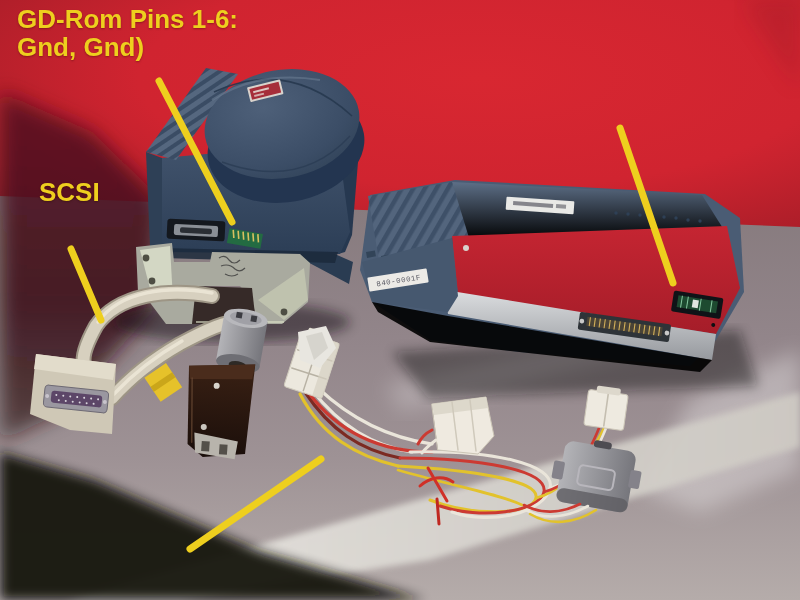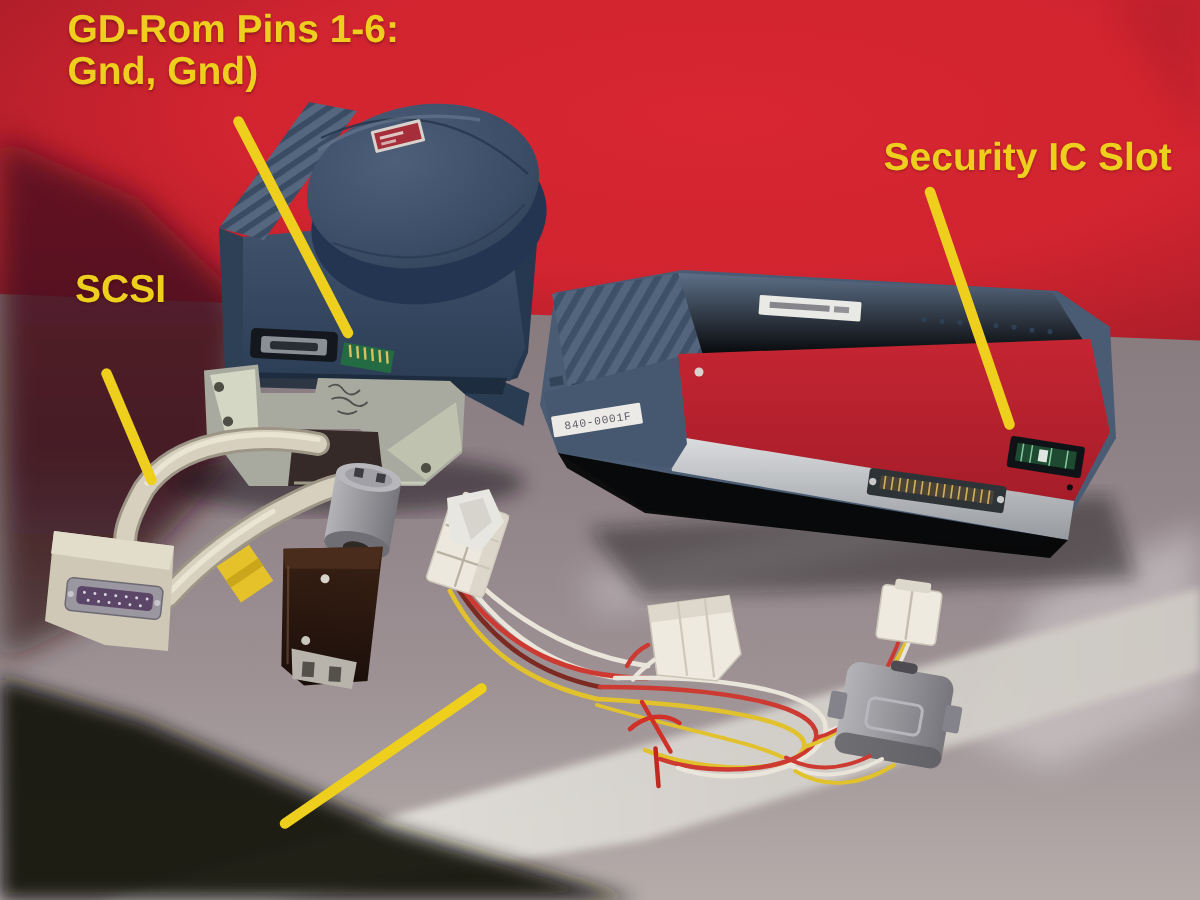--- a/index.html
+++ b/index.html
@@ -1,23 +1,23 @@
 <!DOCTYPE html>
 <html style="--annotation-yellow: #eecf1e; --wall-red: #d12430; --case-blue: #44566f; --panel-red: #c0242e; --table-gray: #95888a; --cable-beige: #d9d2c2;"><head>
 <meta charset="utf-8">
 <style>
   html,body{margin:0;padding:0;background:#222;}
   .scene{position:relative;width:800px;height:600px;overflow:hidden;font-family:"Liberation Sans",sans-serif;}
   .scene svg{position:absolute;left:0;top:0;}
   .label{position:absolute;color:var(--annotation-yellow,#eecf1e);
          font-family:"Liberation Sans",sans-serif;font-size:26px;font-weight:600;
-         line-height:28px;white-space:nowrap;text-shadow:0 1px 2px rgba(40,0,0,.35);z-index:5;margin-left:28px;}
+         line-height:28px;white-space:nowrap;text-shadow:0 1px 2px rgba(40,0,0,.35);z-index:5;}
   #label-gdrom{left:17px;top:5px;}
   #label-security{left:561px;top:90px;}
-  #label-scsi{left:22px;top:178px;line-height:29px;}
+  #label-scsi{left:39px;top:178px;line-height:29px;}
   #label-scsi .indent{margin-left:33px;}
   #label-power{left:34px;top:542px;}
 </style>
 </head>
 <body>
 
 <div class="scene">
 <svg width="800" height="600" viewBox="0 0 800 600">
   <defs>
     <radialGradient id="wallGrad" cx="60%" cy="30%" r="85%">
@@ -349,19 +349,16 @@
     <line x1="620" y1="128" x2="673" y2="283" style="stroke:var(--annotation-yellow,#eecf1e)"></line>
     <line x1="71" y1="249" x2="101" y2="320" style="stroke:var(--annotation-yellow,#eecf1e)"></line>
     <line x1="190" y1="549" x2="321" y2="459" style="stroke:var(--annotation-yellow,#eecf1e)"></line>
   </g>
 </svg>
 
   <div class="label" id="label-gdrom">
     <div>GD-Rom Pins 1-6:</div>
     <div>Gnd, Gnd)</div>
   </div>
-  <div class="label" id="label-security">
-    <div>Security IC Slot</div>
-  </div>
   <div class="label" id="label-scsi">
     <div>SCSI</div>
   </div>
 </div>
 
 </body></html>

